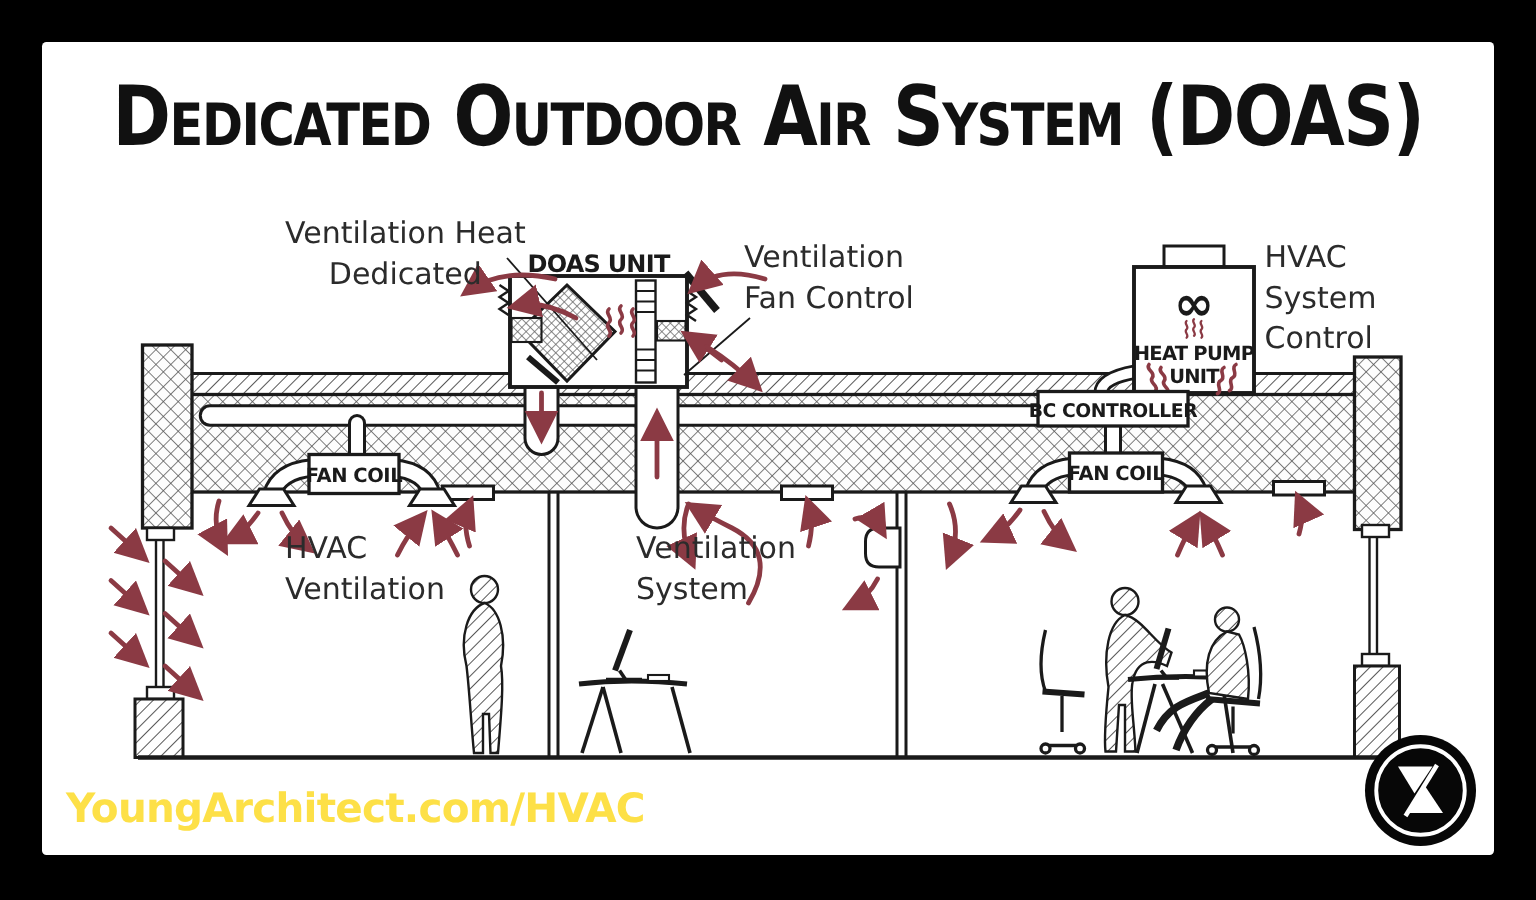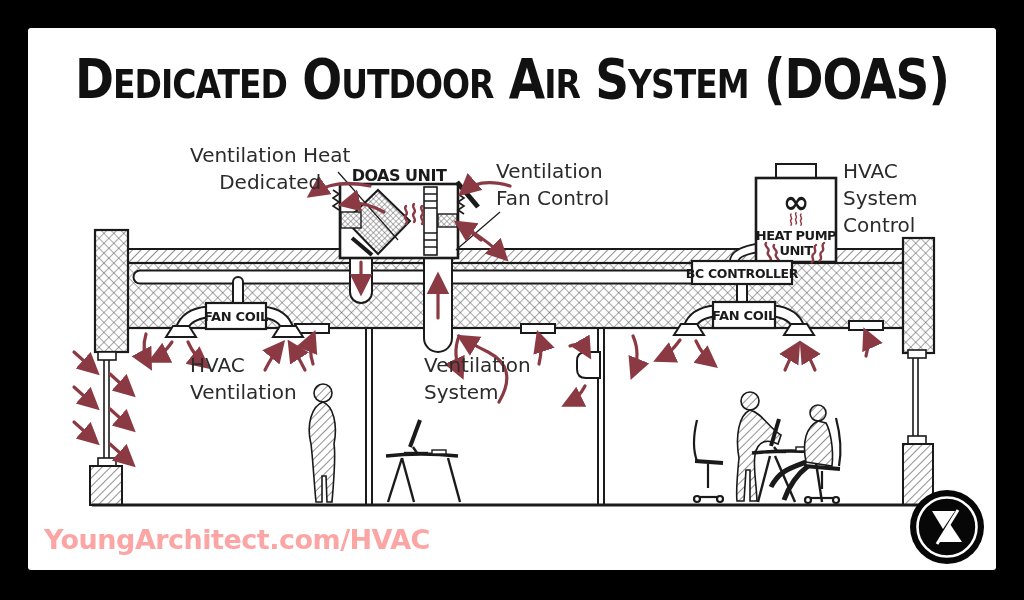--- a/index.html
+++ b/index.html
@@ -5,21 +5,21 @@
   html,body{margin:0;padding:0;background:#000;}
   .stage{position:relative;width:1024px;height:600px;background:#000;overflow:hidden;
          font-family:"DejaVu Sans","Liberation Sans",sans-serif;}
   .paper{position:absolute;left:28px;top:28px;width:968px;height:542px;background:#fff;border-radius:3px;}
   svg{position:absolute;left:0;top:0;}
   .title{position:absolute;left:0;top:46px;width:1024px;text-align:center;
          font-size:47px;font-weight:800;color:#111;font-variant:small-caps;
          letter-spacing:-1px;transform:scaleY(1.18);transform-origin:center top;}
   .note{position:absolute;color:#2b2b2b;font-size:20px;line-height:27px;font-weight:400;}
   .note span{display:block;}
-  .watermark{position:absolute;left:44px;top:524px;font-size:27px;font-weight:800;color:#fca5a5;letter-spacing:-0.5px;}
+  .watermark{position:absolute;left:44px;top:524px;font-size:27px;font-weight:800;color:#fde047;letter-spacing:-0.5px;}
   .eqtext{font-weight:700;fill:#1a1a1a;}
   .ar{fill:none;stroke:#8b3a44;stroke-width:3.2;stroke-linecap:round;}
   .ink{stroke:#1a1a1a;fill:none;}
   .tube-k{stroke:#1a1a1a;fill:none;stroke-linecap:round;}
   .tube-w{stroke:#ffffff;fill:none;stroke-linecap:round;}
 </style>
 </head>
 <body>
 
 <div class="stage">

